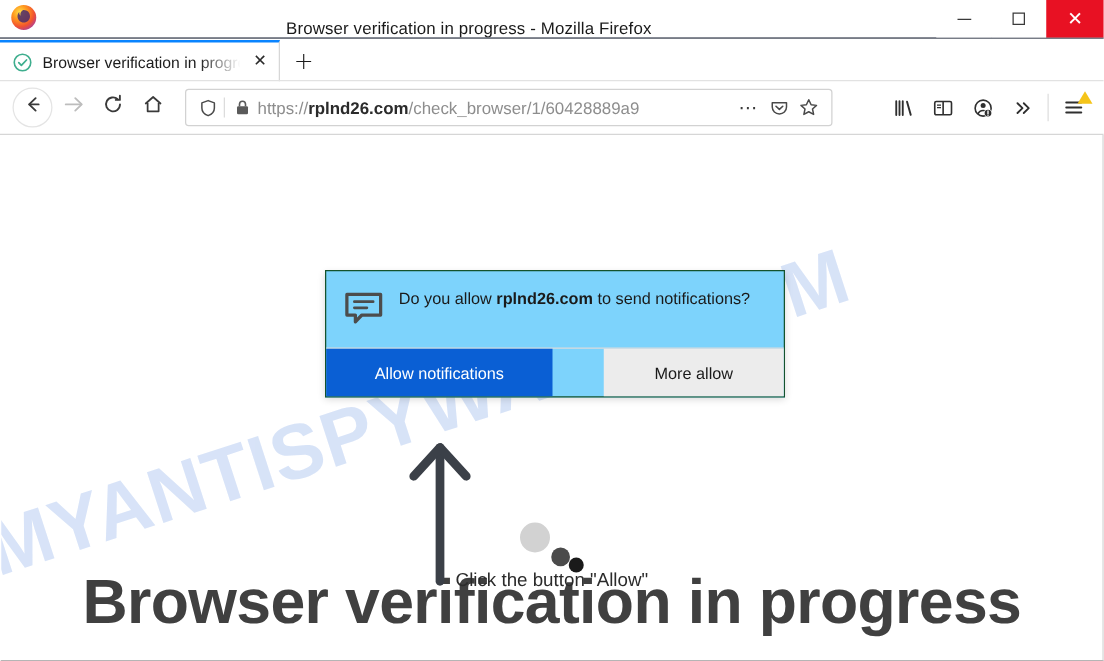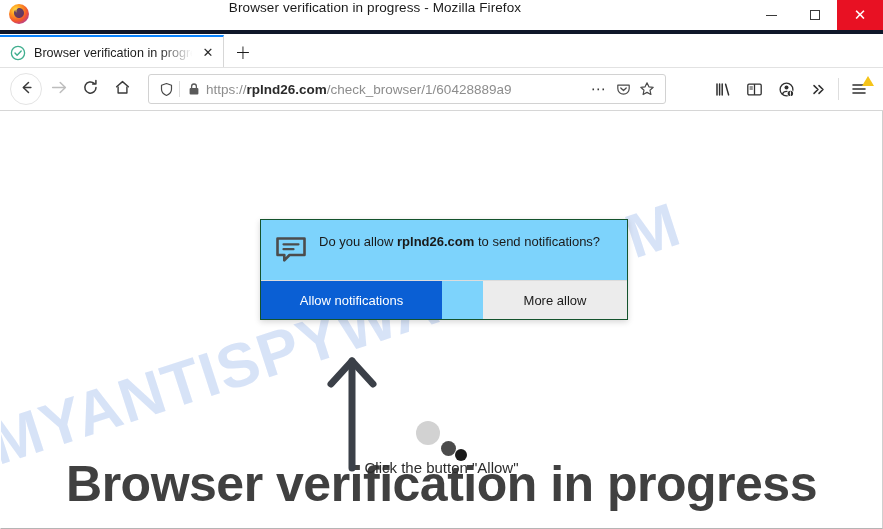--- a/index.html
+++ b/index.html
@@ -25,22 +25,22 @@
     flex-direction: column;
   }
 
   
   .titlebar {
     position: relative;
     height: 30px;
     min-height: 30px;
     background: #ffffff;
     display: flex;
-    align-items: flex-start;
-    border-bottom: 4px solid #0f172a;
+    align-items: flex-end;
+    border-bottom: 1px solid #0f172a;
   }
   .ff-logo {
     position: absolute;
     left: 8px;
     top: 3px;
     width: 22px;
     height: 22px;
   }
   .titlebar-title {
     flex: 1;

